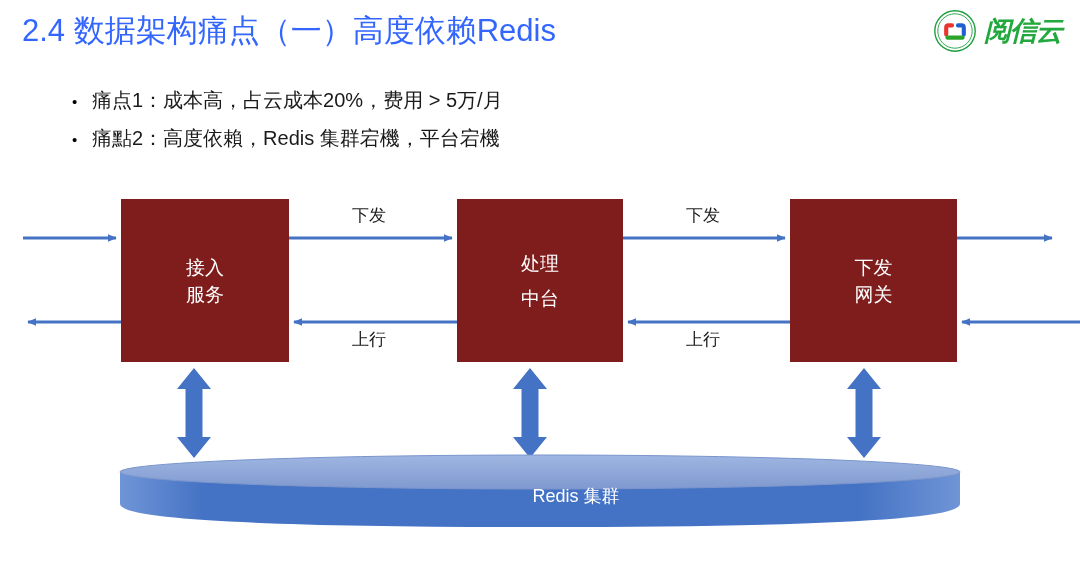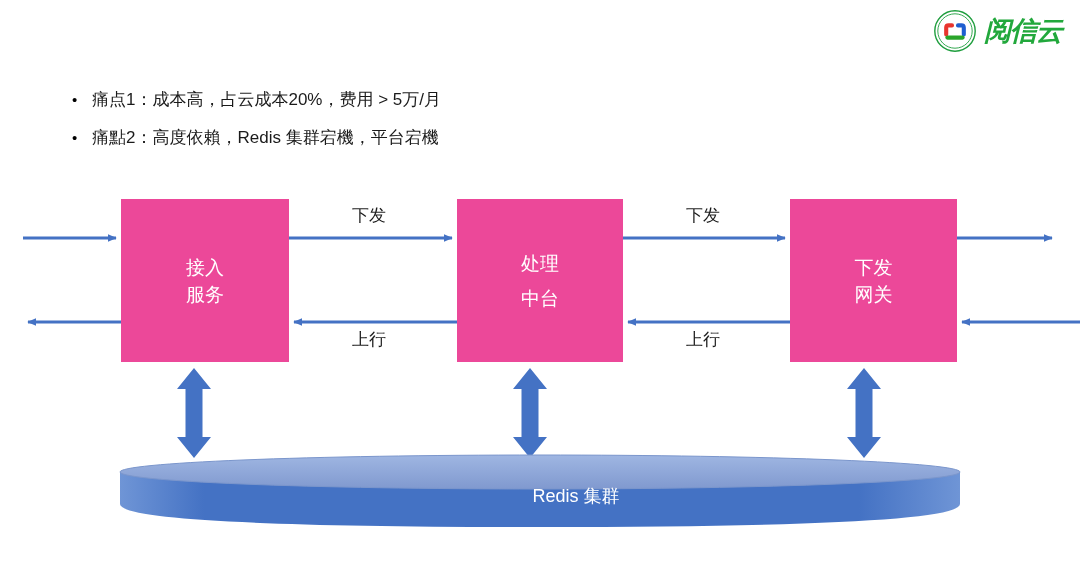--- a/index.html
+++ b/index.html
@@ -64,37 +64,37 @@
     white-space: nowrap;
   }
   .bullet-dot {
     color: #000000;
     font-size: 15px;
     line-height: 20px;
     width: 8px;
   }
   .bullet-text {
     color: #1a1a1a;
-    font-size: 17px;
+    font-size: 20px;
     line-height: 24px;
   }
   #bullet-0 { top: 88px; }
   #bullet-1 { top: 126px; }
 
   
   #diagram {
     position: absolute;
     left: 0;
     top: 0;
     width: 1080px;
     height: 572px;
   }
   .proc-box {
     position: absolute;
-    background: #ec4899;
+    background: #7f1d1d;
     color: #ffffff;
     display: flex;
     flex-direction: column;
     align-items: center;
     justify-content: center;
     font-size: 19px;
     line-height: 27px;
     box-sizing: border-box;
   }
   .flow-label {
@@ -118,20 +118,21 @@
     width: 1080px;
     height: 572px;
     pointer-events: none;
   }
 </style>
 </head>
 <body>
 
 <div id="slide">
 
+  <div id="slide-title">2.4 数据架构痛点（一）高度依赖Redis</div>
 
   <div id="logo">
     <div id="logo-emblem">
       <svg viewBox="0 0 44 44" width="44" height="44" aria-hidden="true">
         <circle cx="22" cy="22" r="20.2" fill="none" stroke="#1f9e3e" stroke-width="1.4"></circle>
         <circle cx="22" cy="22" r="17.2" fill="none" stroke="#1f9e3e" stroke-width="0.9"></circle>
         <g stroke-linecap="round" fill="none" stroke-width="4.1">
           <path d="M13.2 25.4 L13.2 18.6 Q13.2 16.4 15.6 16.4 L19.0 16.4" stroke="#e8352e"></path>
           <path d="M30.8 25.4 L30.8 18.6 Q30.8 16.4 28.4 16.4 L25.0 16.4" stroke="#1f5fd0"></path>
           <path d="M14.4 28.6 L29.6 28.6" stroke="#2aa52a"></path>

